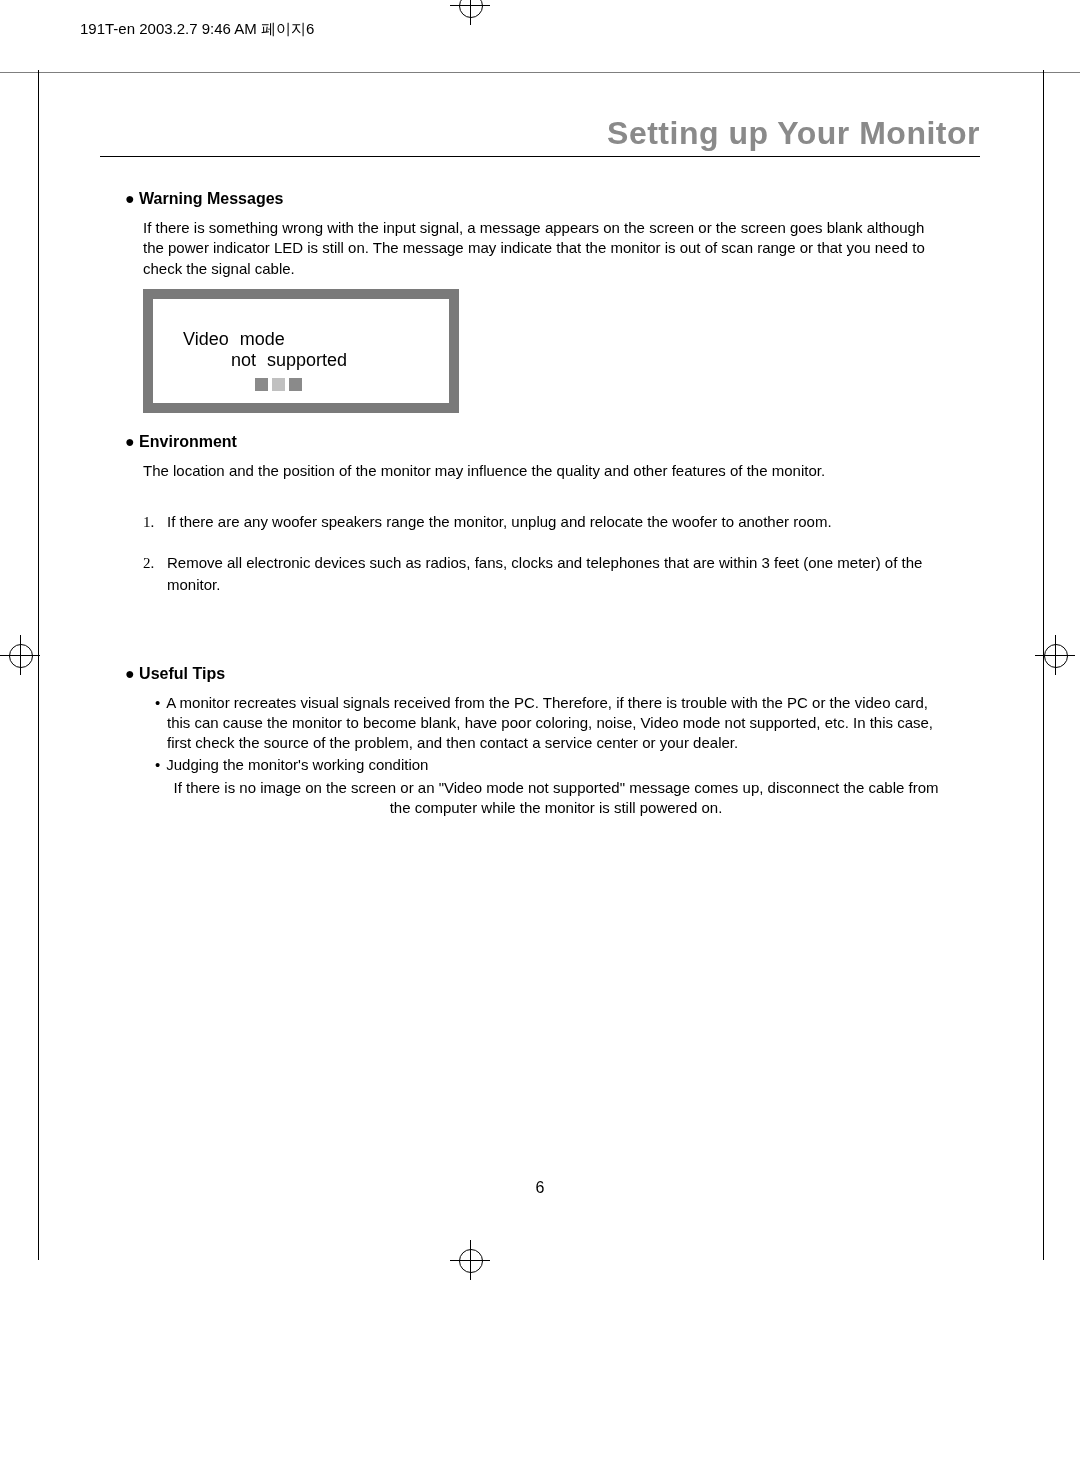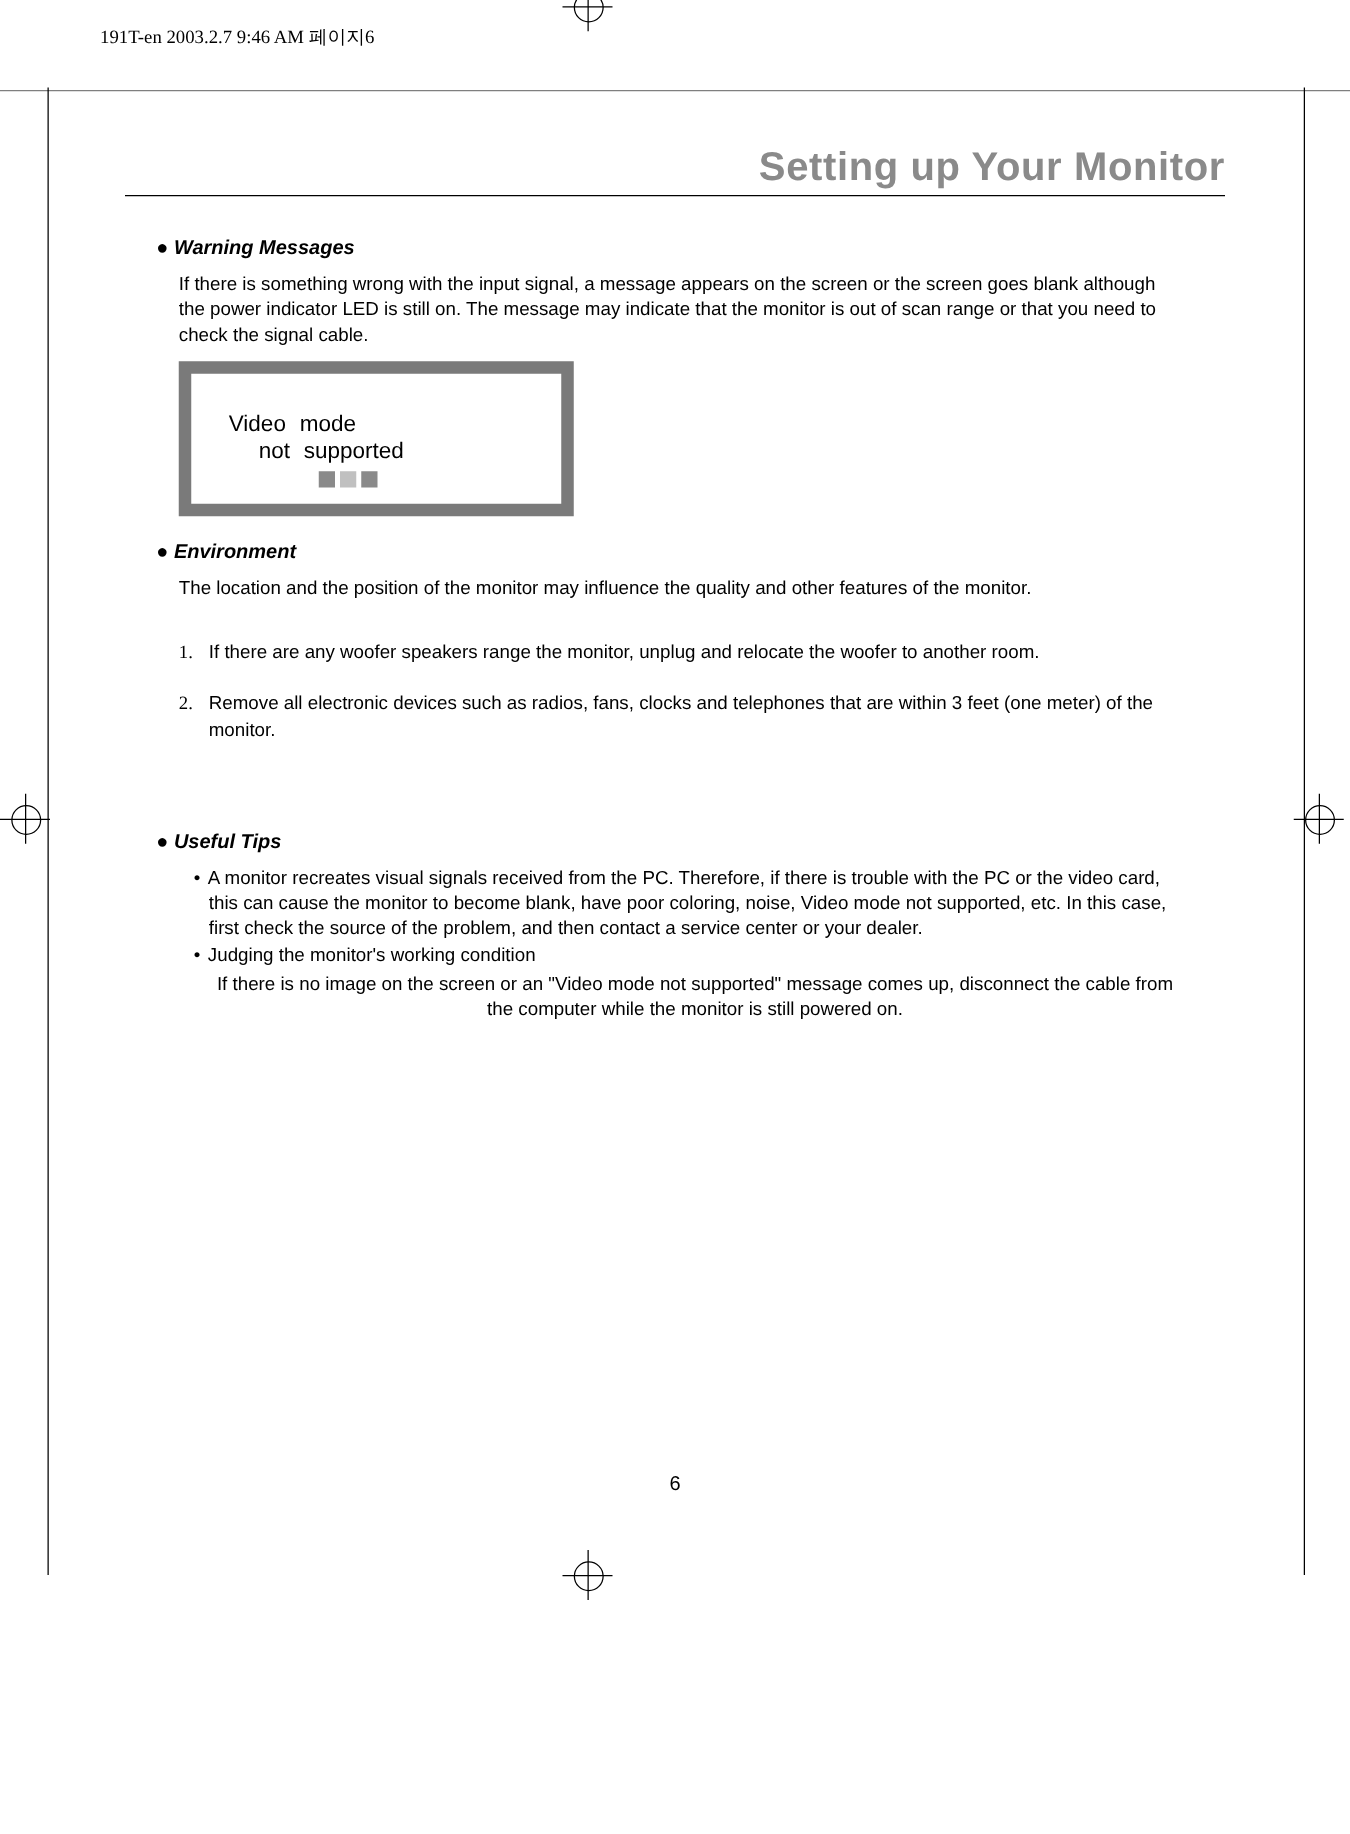--- a/index.html
+++ b/index.html
@@ -14,21 +14,21 @@
   body {
     height: 1467px;
   }
 
   
   .file-label {
     position: absolute;
     top: 20px;
     left: 80px;
     font-size: 15px;
-    font-family: Liberation Serif, serif;
+    font-family: Liberation Sans, sans-serif;
   }
 
   
   .top-rule {
     position: absolute;
     left: 0;
     right: 0;
     top: 72px;
     border-top: 1px solid #000;
     opacity: 0.5;
@@ -96,21 +96,20 @@
     position: absolute;
     top: 190px;
     left: 125px;
     width: 820px;
   }
 
   .sec-head {
     font-weight: bold;
     font-size: 16px;
     margin-bottom: 10px;
-    font-style: italic;
   }
   .bullet-dot::before {
     content: "● ";
   }
 
   .body-text {
     font-size: 15px;
     line-height: 1.35;
     margin-left: 18px;
     margin-bottom: 10px;
@@ -129,21 +128,21 @@
     background: #fff;
     padding: 30px 12px 8px 30px;
     box-sizing: border-box;
   }
   .mon-line1 {
     font-size: 18px;
     word-spacing: 6px;
   }
   .mon-line2 {
     font-size: 18px;
-    margin-left: 24px;
+    margin-left: 48px;
     word-spacing: 6px;
   }
   .mon-squares {
     margin-top: 6px;
     margin-left: 72px;
   }
   .mon-squares span {
     display: inline-block;
     width: 13px;
     height: 13px;

